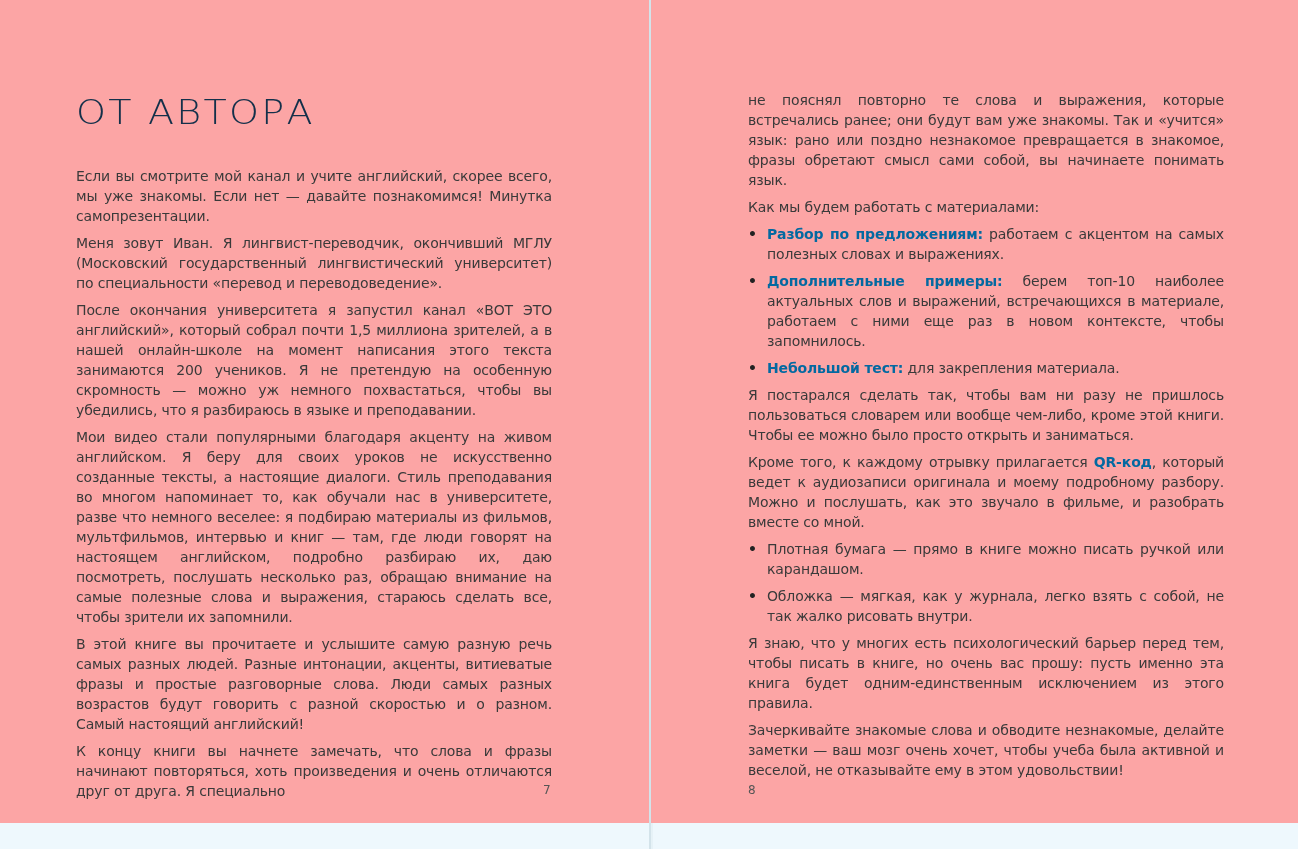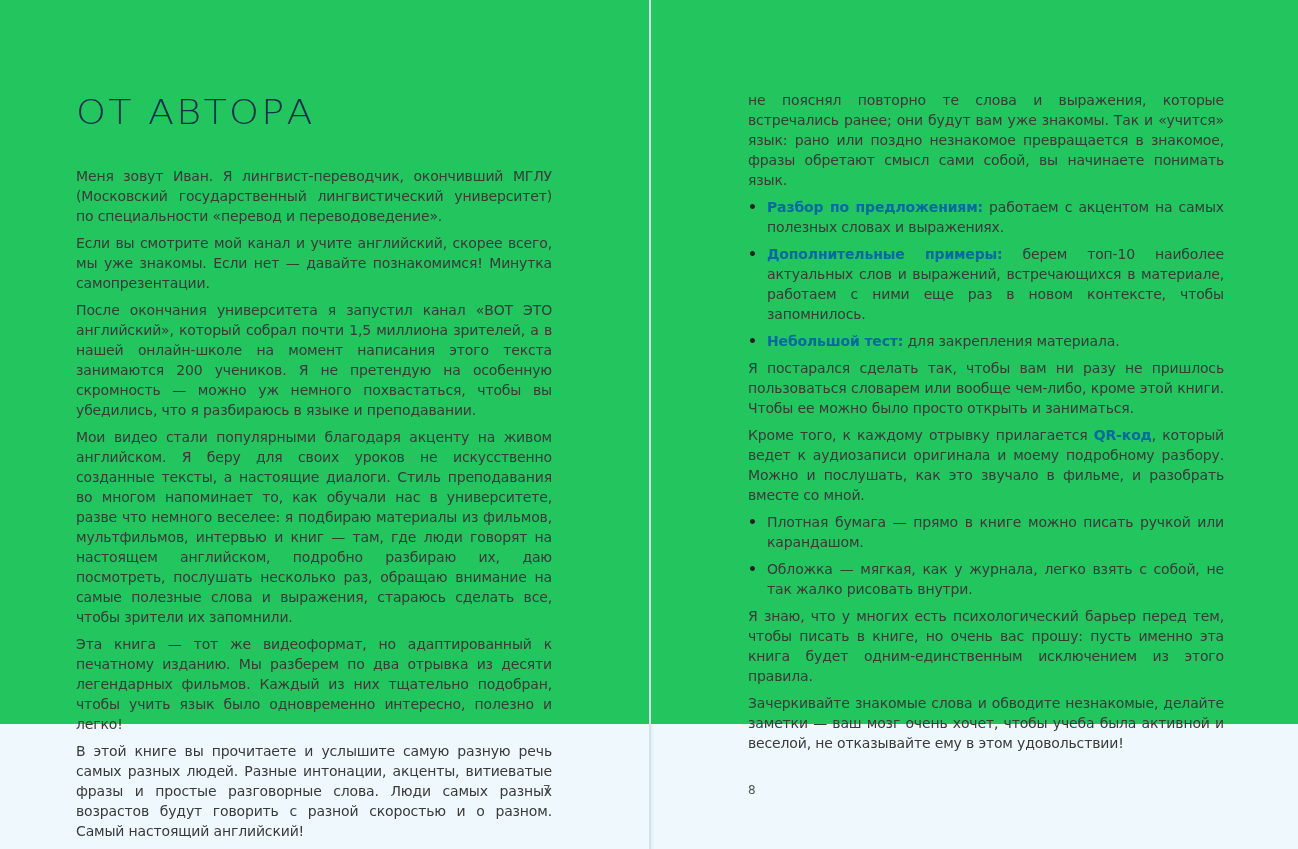--- a/index.html
+++ b/index.html
@@ -4,22 +4,22 @@
 <style>
   html, body { margin: 0; padding: 0; }
   body {
     width: 1298px; height: 849px; overflow: hidden;
     background: #eef8fd;
     font-family: "DejaVu Sans", sans-serif;
     color: #3a3a3a;
     position: relative;
   }
   .page {
-    position: absolute; top: 0; height: 724px;
-    background: #22c55e;
+    position: absolute; top: 0; height: 823px;
+    background: #fca5a5;
   }
   .page.left { left: 0; width: 649px; }
   .page.right { left: 651px; width: 647px; }
   .divider {
     position: absolute; left: 649px; top: 0; width: 2px; height: 849px;
     background: #d3e3ea;
   }
   .divider2 {
     position: absolute; left: 651px; top: 0; width: 2px; height: 849px;
     background: #e6f2f7;
@@ -53,37 +53,37 @@
   }
   .pnum.left { left: 543px; }
   .pnum.right { left: 748px; }
 </style>
 </head>
 <body>
 
 <div class="page left">
   <h1 class="title">ОТ АВТОРА</h1>
   <div class="col left">
+    <p>Если вы смотрите мой канал и учите английский, скорее всего, мы уже знакомы. Если нет — давайте познакомимся! Минутка самопрезентации.</p>
     <p>Меня зовут Иван. Я лингвист-переводчик, окончивший МГЛУ (Московский государственный лингвистический университет) по специальности «перевод и переводоведение».</p>
-    <p>Если вы смотрите мой канал и учите английский, скорее всего, мы уже знакомы. Если нет — давайте познакомимся! Минутка самопрезентации.</p>
     <p>После окончания университета я запустил канал «ВОТ ЭТО английский», который собрал почти 1,5 миллиона зрителей, а в нашей онлайн-школе на момент написания этого текста занимаются 200 учеников. Я не претендую на особенную скромность — можно уж немного похвастаться, чтобы вы убедились, что я разбираюсь в языке и преподавании.</p>
     <p>Мои видео стали популярными благодаря акценту на живом английском. Я беру для своих уроков не искусственно созданные тексты, а настоящие диалоги. Стиль преподавания во многом напоминает то, как обучали нас в университете, разве что немного веселее: я подбираю материалы из фильмов, мультфильмов, интервью и книг — там, где люди говорят на настоящем английском, подробно разбираю их, даю посмотреть, послушать несколько раз, обращаю внимание на самые полезные слова и выражения, стараюсь сделать все, чтобы зрители их запомнили.</p>
-    <p>Эта книга — тот же видеоформат, но адаптированный к печатному изданию. Мы разберем по два отрывка из десяти легендарных фильмов. Каждый из них тщательно подобран, чтобы учить язык было одновременно интересно, полезно и легко!</p>
     <p>В этой книге вы прочитаете и услышите самую разную речь самых разных людей. Разные интонации, акценты, витиеватые фразы и простые разговорные слова. Люди самых разных возрастов будут говорить с разной скоростью и о разном. Самый настоящий английский!</p>
     <p>К концу книги вы начнете замечать, что слова и фразы начинают повторяться, хоть произведения и очень отличаются друг от друга. Я специально</p>
   </div>
   <div class="pnum left">7</div>
 </div>
 
 <div class="divider"></div>
 <div class="divider2"></div>
 
 <div class="page right"></div>
 <div class="col right">
   <p>не пояснял повторно те слова и выражения, которые встречались ранее; они будут вам уже знакомы. Так и «учится» язык: рано или поздно незнакомое превращается в знакомое, фразы обретают смысл сами собой, вы начинаете понимать язык.</p>
+  <p>Как мы будем работать с материалами:</p>
   <ul class="bullets">
     <li>
       <span class="dot">•</span><b>Разбор по предложениям:</b><span> работаем с акцентом на самых полезных словах и выражениях.</span>
     </li>
     <li>
       <span class="dot">•</span><b>Дополнительные примеры:</b><span> берем топ-10 наиболее актуальных слов и выражений, встречающихся в материале, работаем с ними еще раз в новом контексте, чтобы запомнилось.</span>
     </li>
     <li>
       <span class="dot">•</span><b>Небольшой тест:</b><span> для закрепления материала.</span>
     </li>

